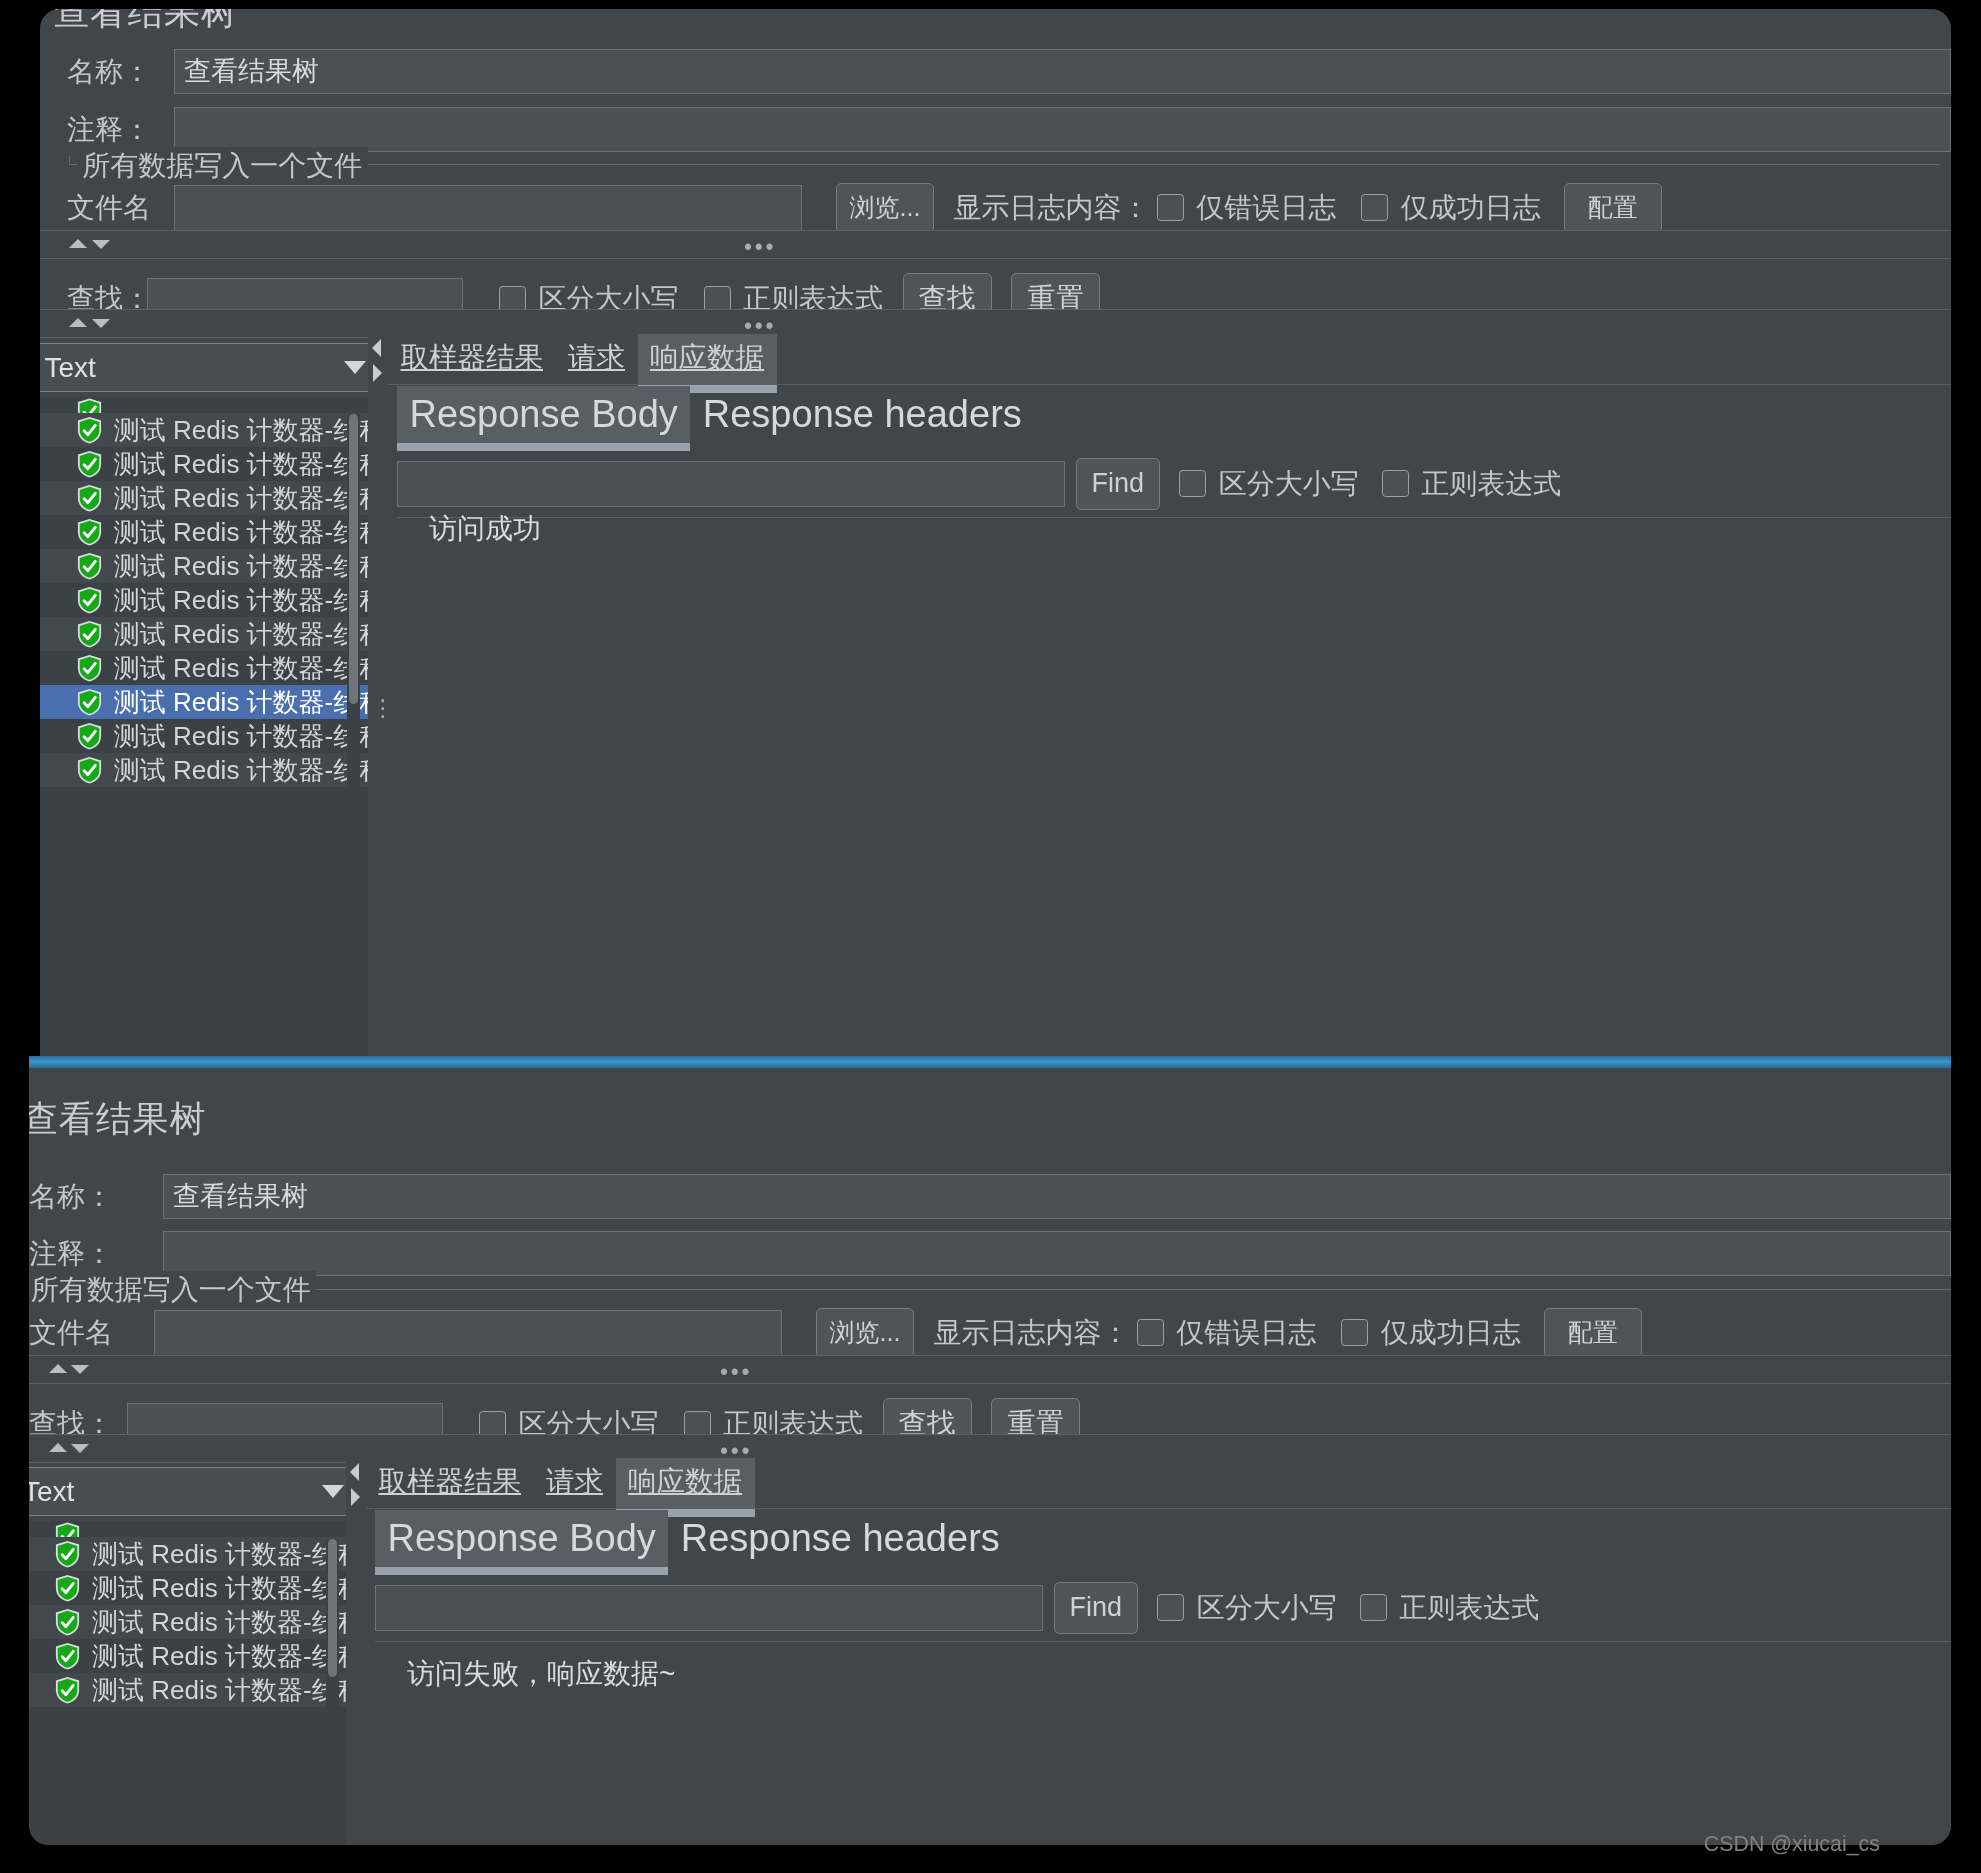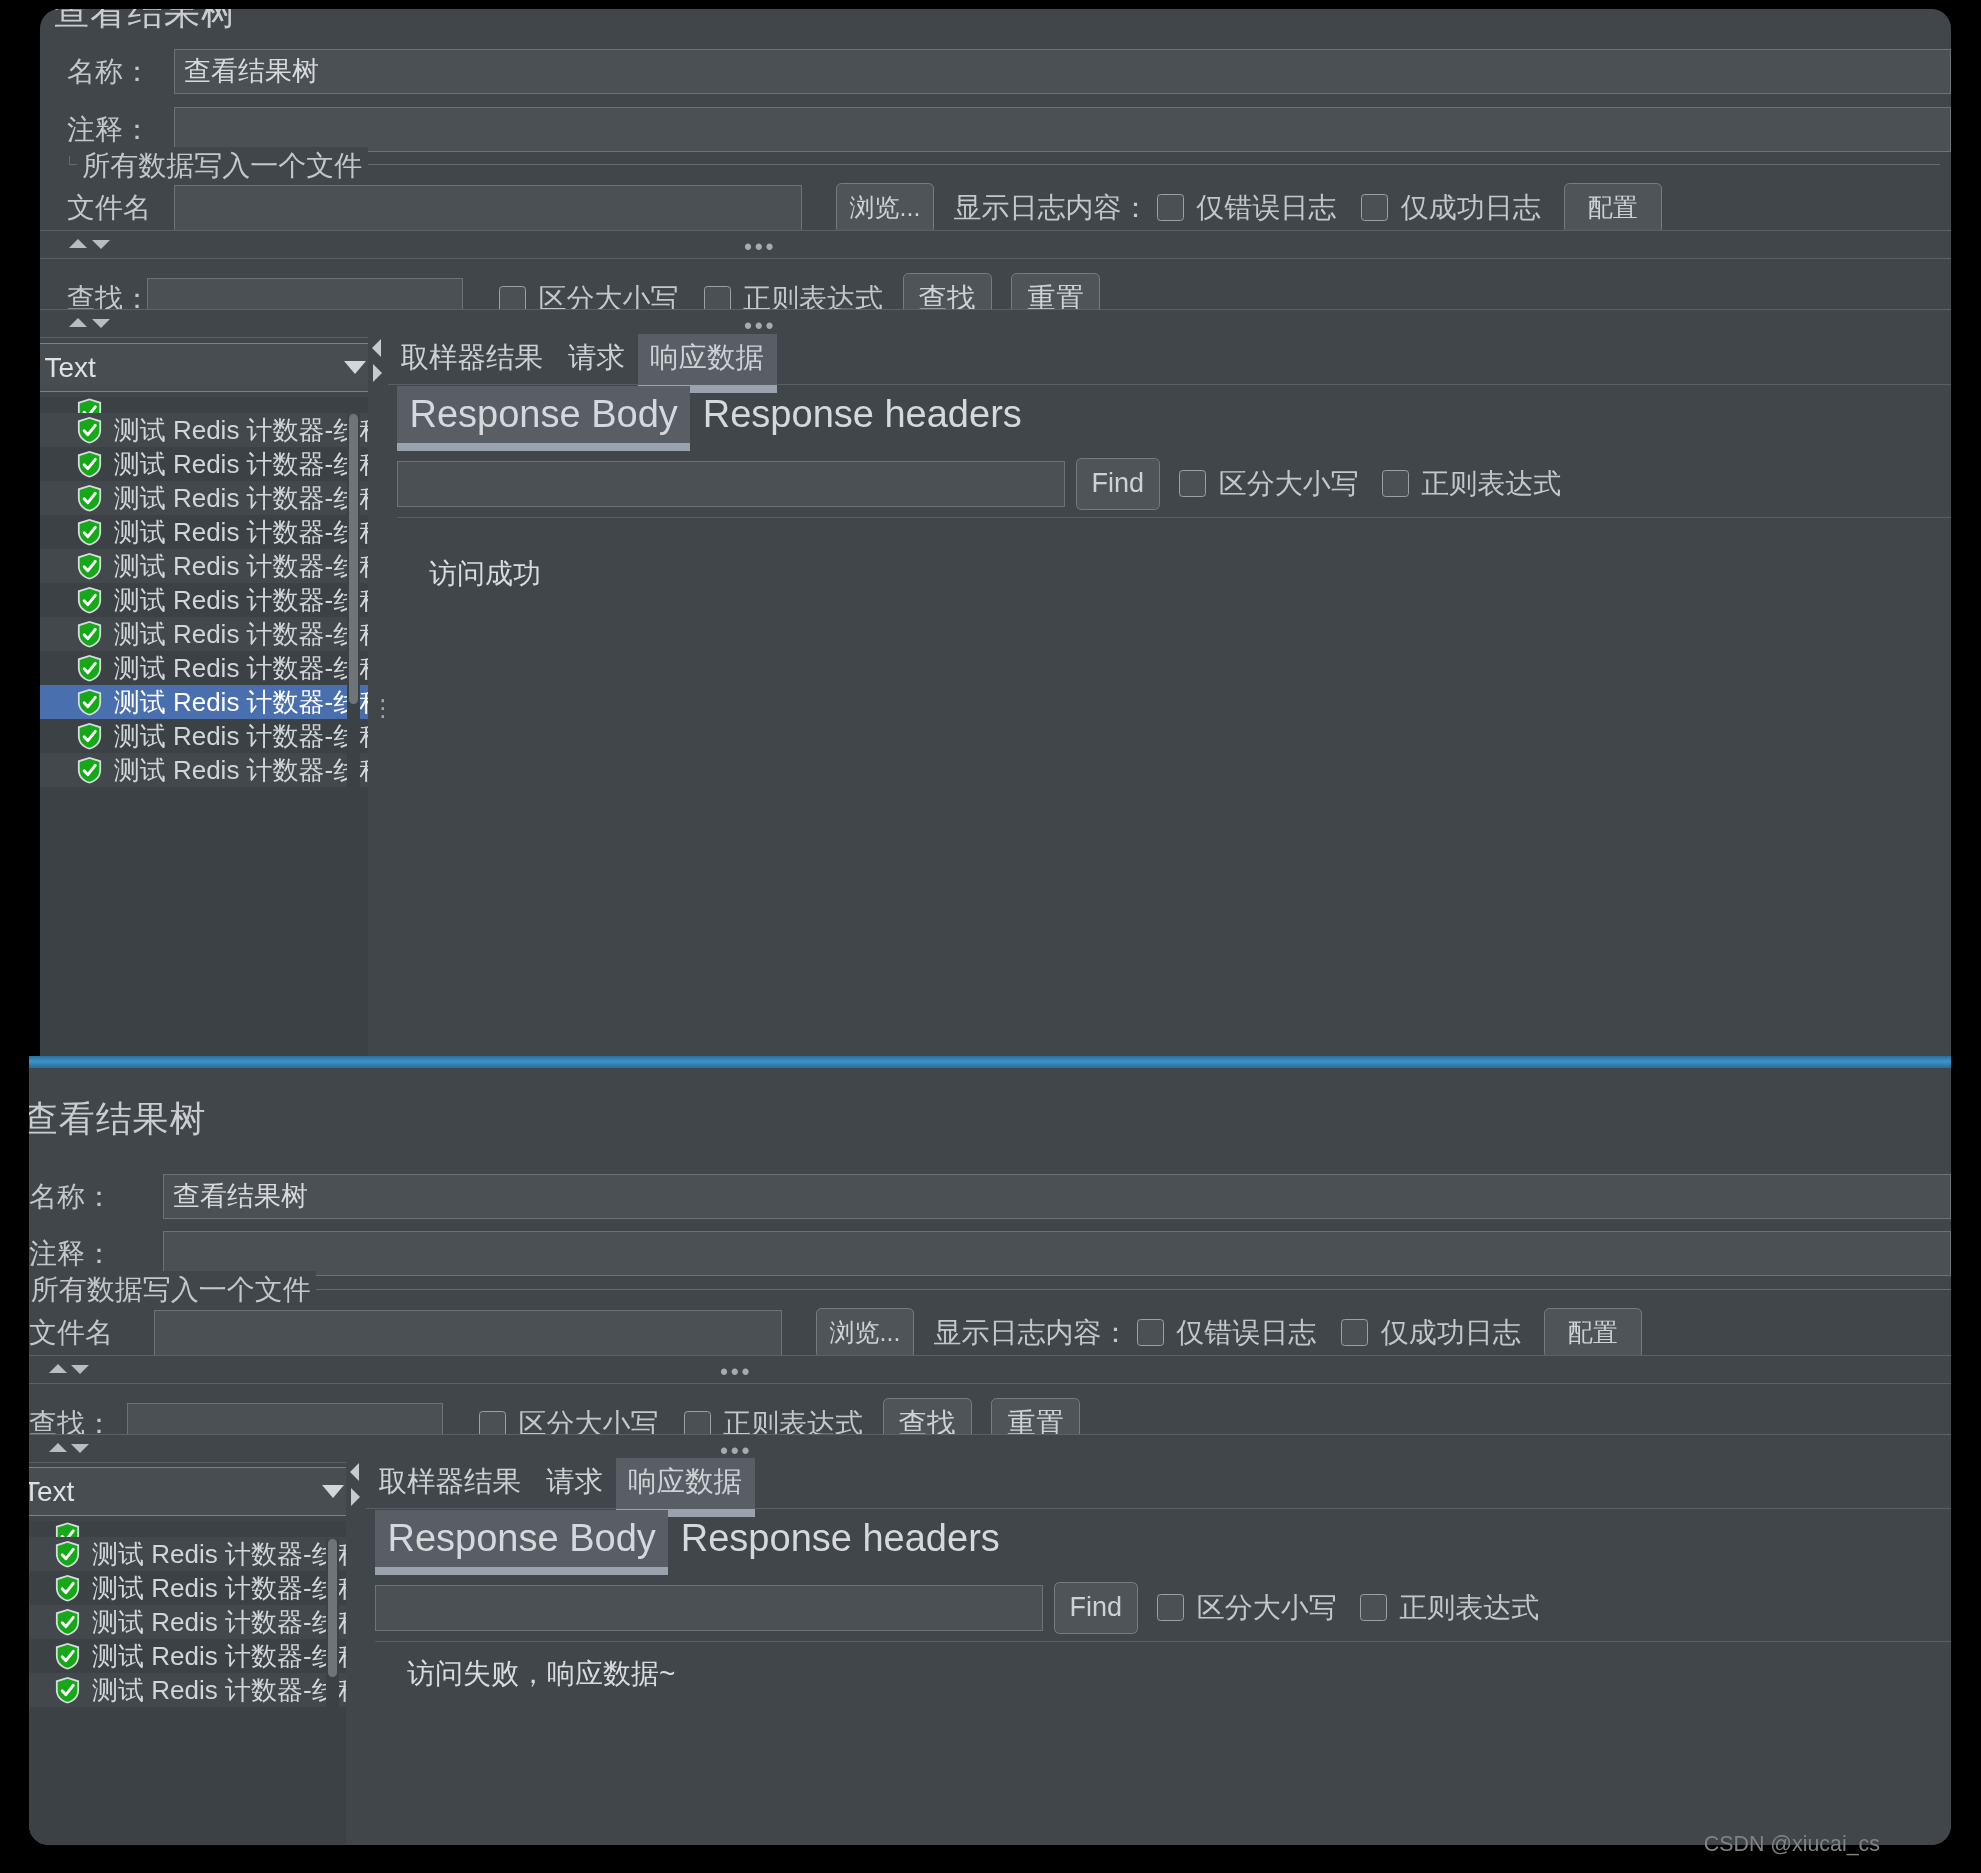--- a/index.html
+++ b/index.html
@@ -68,21 +68,21 @@
   .vtri.l{border-top:9.8px solid transparent;border-bottom:9.8px solid transparent;border-right:9.8px solid #c7cbcf;}
   .vtri.r{border-top:9.8px solid transparent;border-bottom:9.8px solid transparent;border-left:9.8px solid #c7cbcf;}
   .vdots{position:absolute;color:#a7abaf;font-size:23px;line-height:16px;text-align:center;width:12.5px;}
 
   
   .tabbar{position:absolute;display:flex;align-items:flex-end;}
   .tab{color:#cdd1d5;font-size:28.5px;padding:5.3px 12.5px 7.1px 12.5px;white-space:nowrap;
        display:flex;align-items:center;box-sizing:border-box;}
   .tab.active{background:#585e63;}
   .tab.active .uline{position:absolute;left:0;right:0;bottom:-8px;height:8px;background:#9aa3ad;}
-  .tab{position:relative;}
+  .tab{position:relative;text-decoration:underline;}
 
   .subtab{color:#d5d9dd;font-size:38px;padding:7.1px 12.5px;white-space:nowrap;position:relative;}
   .subtab.active{background:#585e63;}
   .subtab.active .uline2{position:absolute;left:0;right:0;bottom:-8px;height:8px;background:#9aa3ad;}
 
   .content-pane{position:absolute;background:#41464b;}
   .resp-text{color:#d9dcdf;font-size:28px;white-space:nowrap;}
 
   .hairline{position:absolute;height:0.9px;background:#5a5f63;}
 
@@ -314,21 +314,21 @@
       <div class="row" style="position:absolute;left:9px;top:125px;width:1555px;height:57px;">
         <div class="field empty" style="width:668px;height:46px;line-height:45px;"></div>
         <div class="btn" style="width:84px;height:52px;margin-left:10.7px;font-size:27px;">Find</div>
         <div class="cbx" style="margin-left:19.6px;"></div>
         <div class="lbl" style="margin-left:12.5px;">区分大小写</div>
         <div class="cbx" style="margin-left:23px;"></div>
         <div class="lbl" style="margin-left:12.5px;overflow:hidden;">正则表达式</div>
       </div>
 
       <div class="hairline" style="left:9px;top:187px;width:1555px;"></div>
-      <div class="resp-text" style="position:absolute;left:41px;top:153px;margin-top:72px;">访问成功</div>
+      <div class="resp-text" style="position:absolute;left:41px;top:153px;margin-top:27px;">访问成功</div>
     </div>
   </div>
 
   <div class="blue-edge" style="left:29px;top:1056px;width:1922px;height:11.6px;"></div>
 
   <div class="panel" id="winBot" style="left:29px;top:1068px;width:1922px;height:777px;border-radius:0 0 19.6px 19.6px;">
 
     <div class="win-title" style="position:absolute;left:-7.1px;top:27px;">查看结果树</div>
 
     <div class="row" style="position:absolute;left:0;top:100px;width:1922px;height:57px;">

